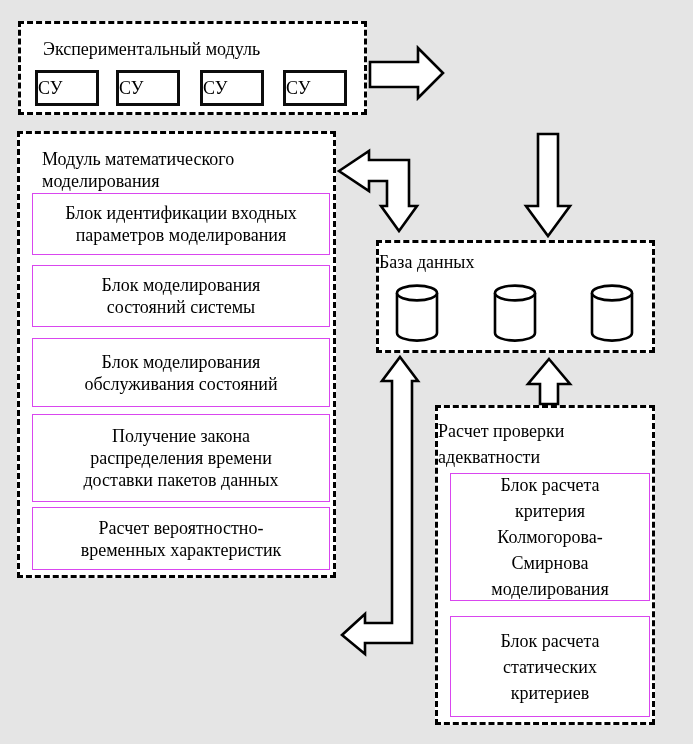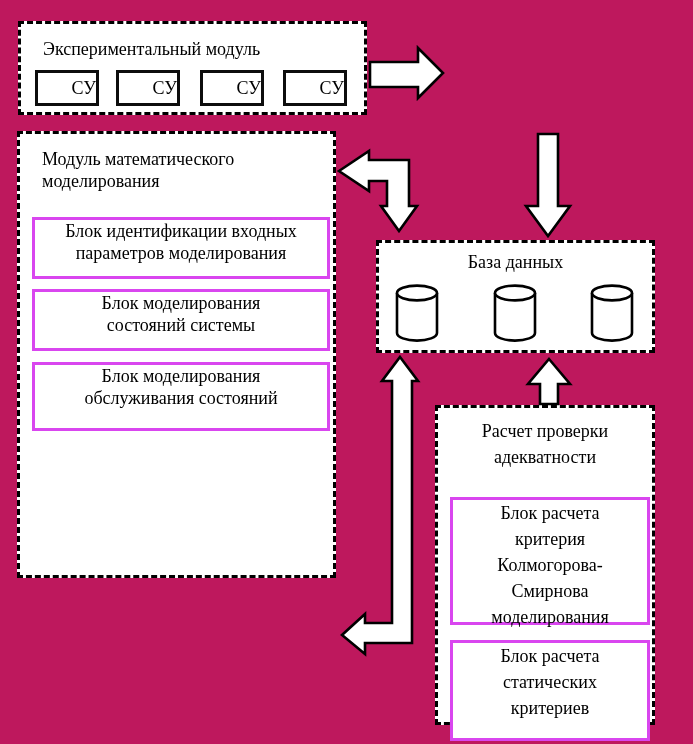--- a/index.html
+++ b/index.html
@@ -1,38 +1,37 @@
 <!DOCTYPE html>
 <html><head>
 <meta charset="utf-8">
 <style>
   html,body { margin:0; padding:0; background:#ffffff; }
   #canvas {
-    position:relative; width:693px; height:744px; background:#be185d;
+    position:relative; width:693px; height:744px; background:#e5e5e5;
     font-family:"Liberation Serif","DejaVu Serif",serif; color:#000;
     overflow:hidden;
   }
   .module {
     position:absolute; border:3px dashed #000; background:#ffffff;
     box-sizing:border-box;
   }
   .block {
-    position:absolute; border:3px solid #d946ef; background:#ffffff;
-    box-sizing:border-box; display:flex; align-items:flex-start; justify-content:center;
+    position:absolute; border:1px solid #d946ef; background:#ffffff;
+    box-sizing:border-box; display:flex; align-items:center; justify-content:center;
     text-align:center;
-    margin-top:24px;
   }
   .unit {
     position:absolute; border:3px solid #0d0d0d; background:#ffffff;
     box-sizing:border-box; width:64px; height:36px; top:46px;
-    display:flex; align-items:center; justify-content:flex-end;
+    display:flex; align-items:center; justify-content:flex-start;
   }
   .txt { white-space:pre-line; font-size:18px; line-height:22px; }
   .title-left  { position:absolute; left:22px; top:14px; }
-  .title-center{ position:absolute; left:0; right:0; text-align:center; }
+  .title-center{ position:absolute; left:0; right:0; text-align:left; }
   .proc-text { position:absolute; left:24px; top:18px; line-height:23px; }
   .val-lh  { line-height:26px; }
   .gfx-lh  { line-height:24px; }
   .db-row {
     position:absolute; left:0; right:0; top:40px; display:flex;
     justify-content:space-between; padding:0 17px 0 15px;
   }
   #arrows { position:absolute; left:0; top:0; pointer-events:none; }
   #arrows polygon { fill:#ffffff; stroke:#000; stroke-width:2.6; stroke-linejoin:miter; }
   .cyl { display:block; }
@@ -66,20 +65,29 @@
       <span class="txt">Блок идентификации входных
 параметров моделирования</span>
     </div>
     <div class="block" style="left:12px; top:131px; width:298px; height:62px;">
       <span class="txt">Блок моделирования
 состояний системы</span>
     </div>
     <div class="block" style="left:12px; top:204px; width:298px; height:69px;">
       <span class="txt">Блок моделирования
 обслуживания состояний</span>
+    </div>
+    <div class="block" style="left:12px; top:280px; width:298px; height:88px;">
+      <span class="txt">Получение закона
+распределения времени
+доставки пакетов данных</span>
+    </div>
+    <div class="block" style="left:12px; top:373px; width:298px; height:63px;">
+      <span class="txt">Расчет вероятностно-
+временных характеристик</span>
     </div>
   </div>
 
   <div class="module" style="left:376px; top:240px; width:279px; height:113px;">
     <div class="txt title-center" style="top:8px;">База данных</div>
     <div class="db-row">
       <svg class="cyl" width="46" height="60" viewBox="0 0 46 60">
         <path d="M3 10 v40 c0 4.2 9 7.6 20 7.6 c11 0 20 -3.4 20 -7.6 v-40" fill="#fff" stroke="#000" stroke-width="2.6"></path>
         <ellipse cx="23" cy="10" rx="20" ry="7.4" fill="#fff" stroke="#000" stroke-width="2.6"></ellipse>
       </svg>

